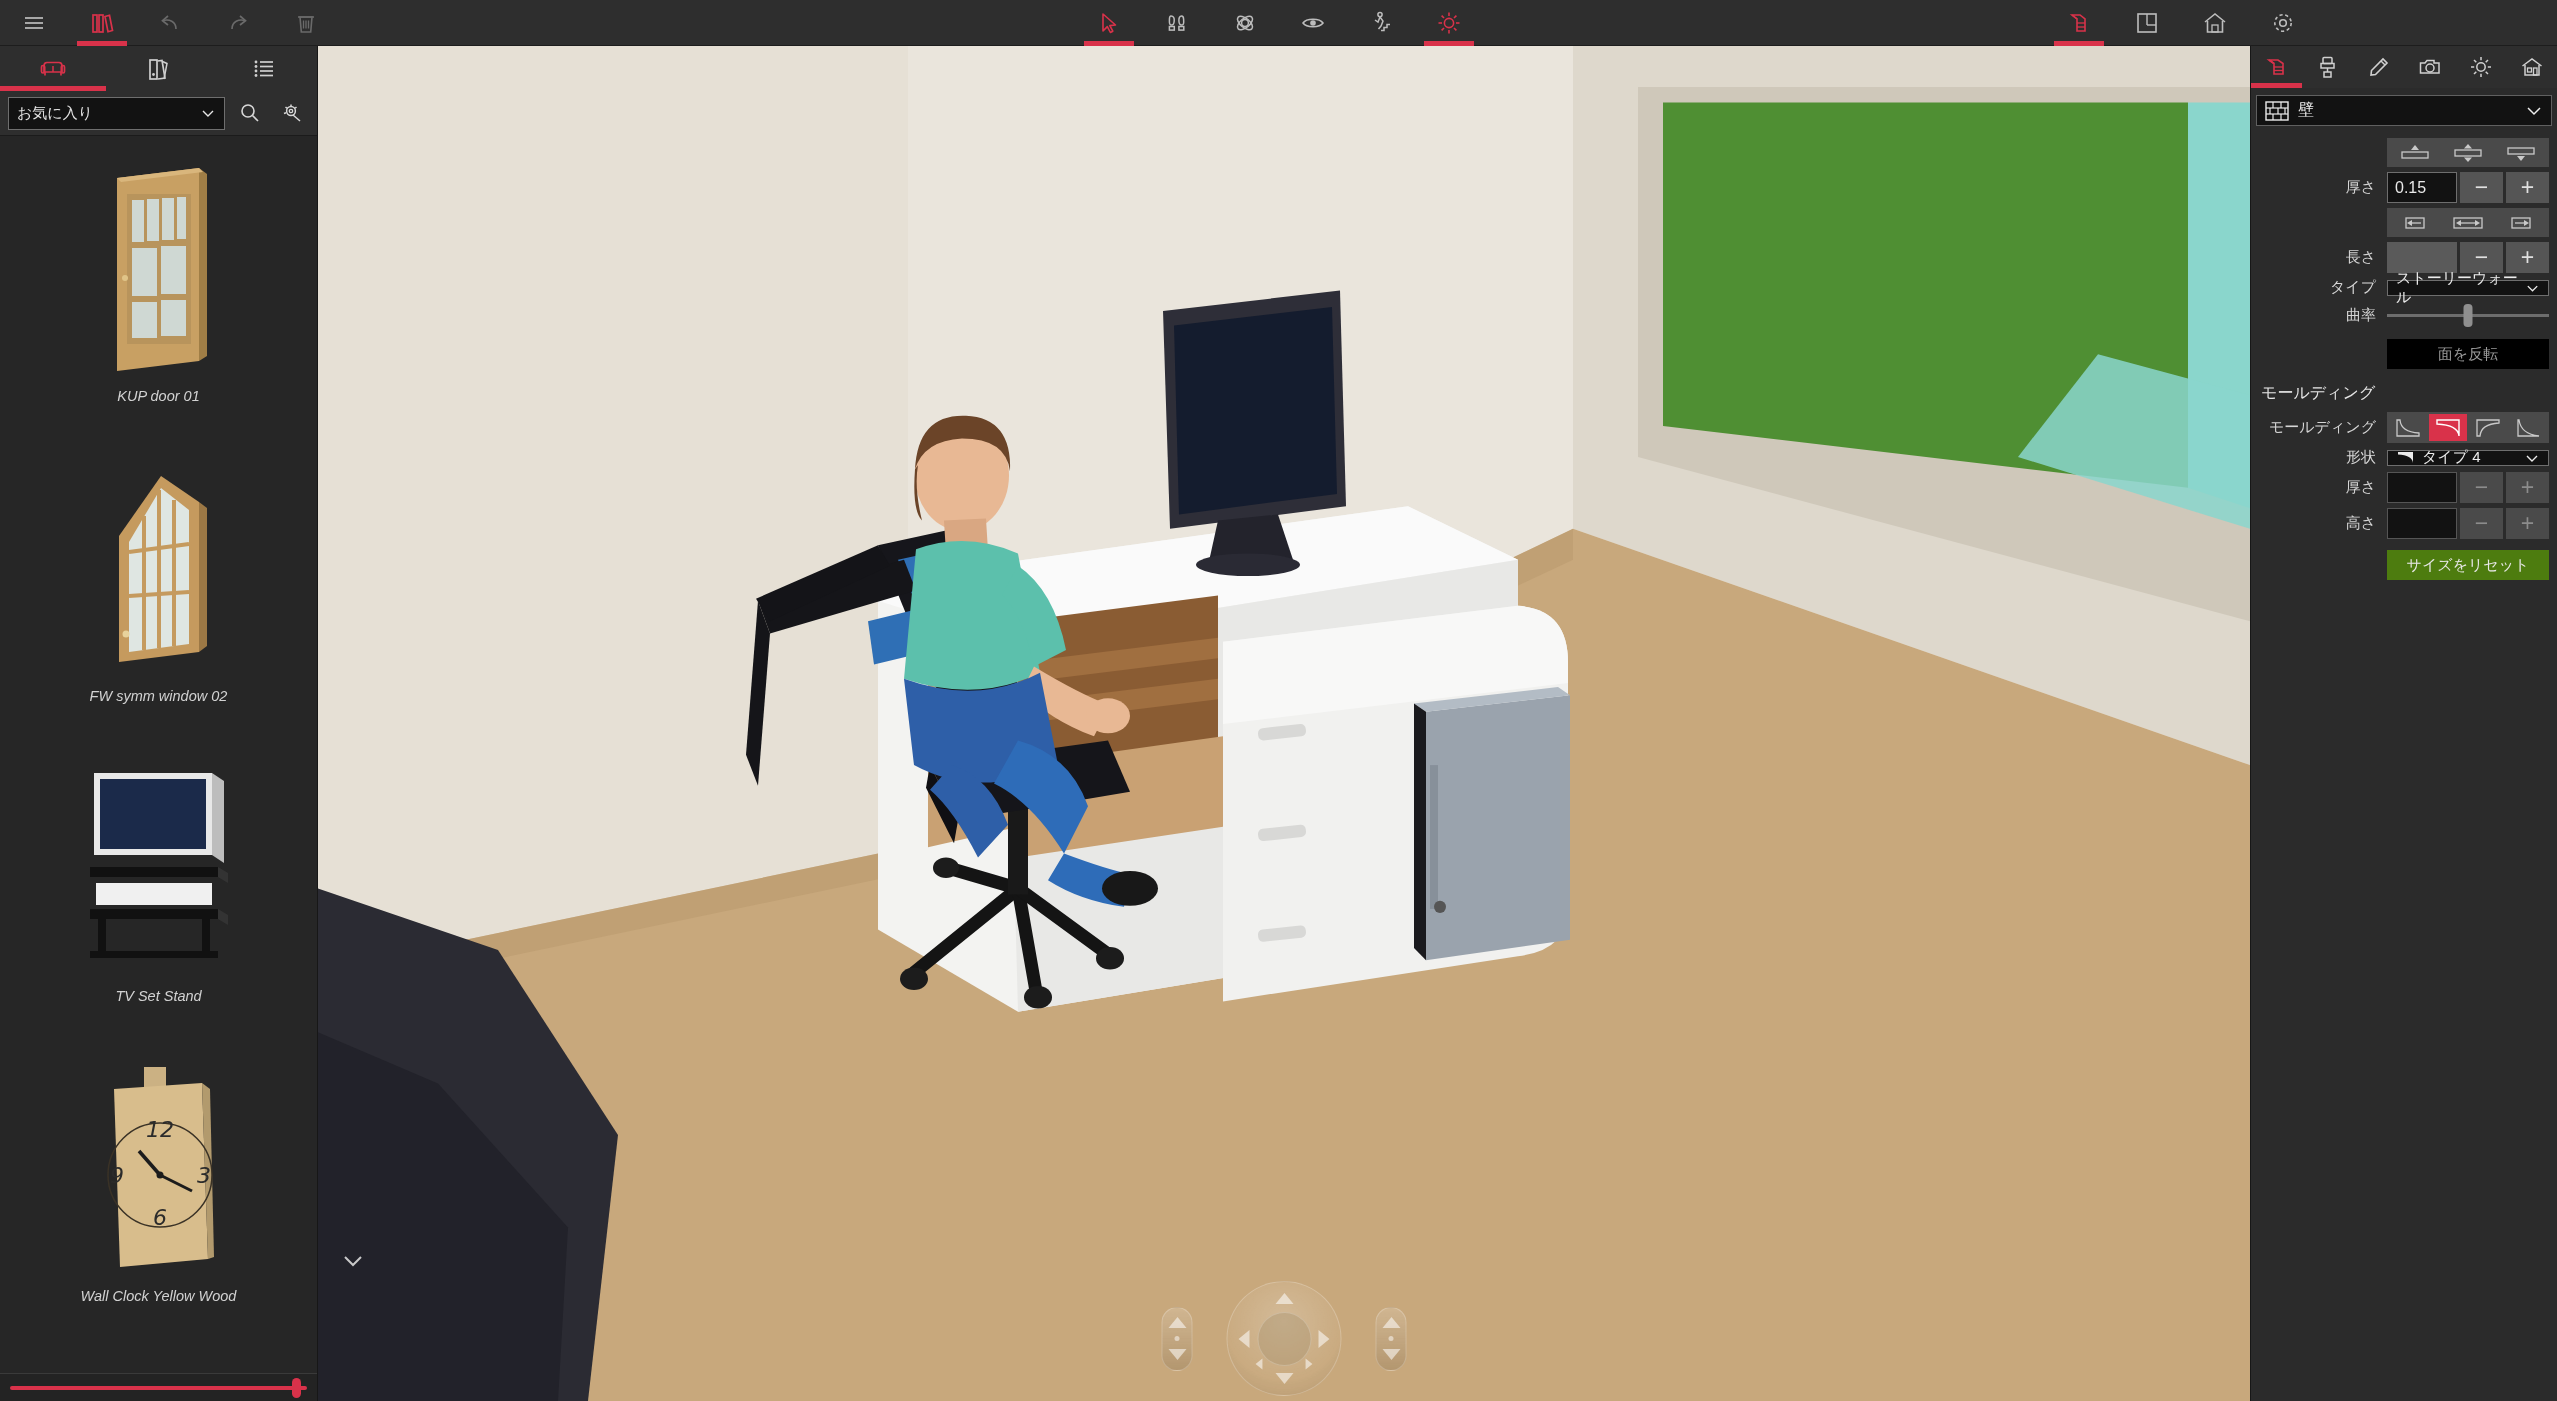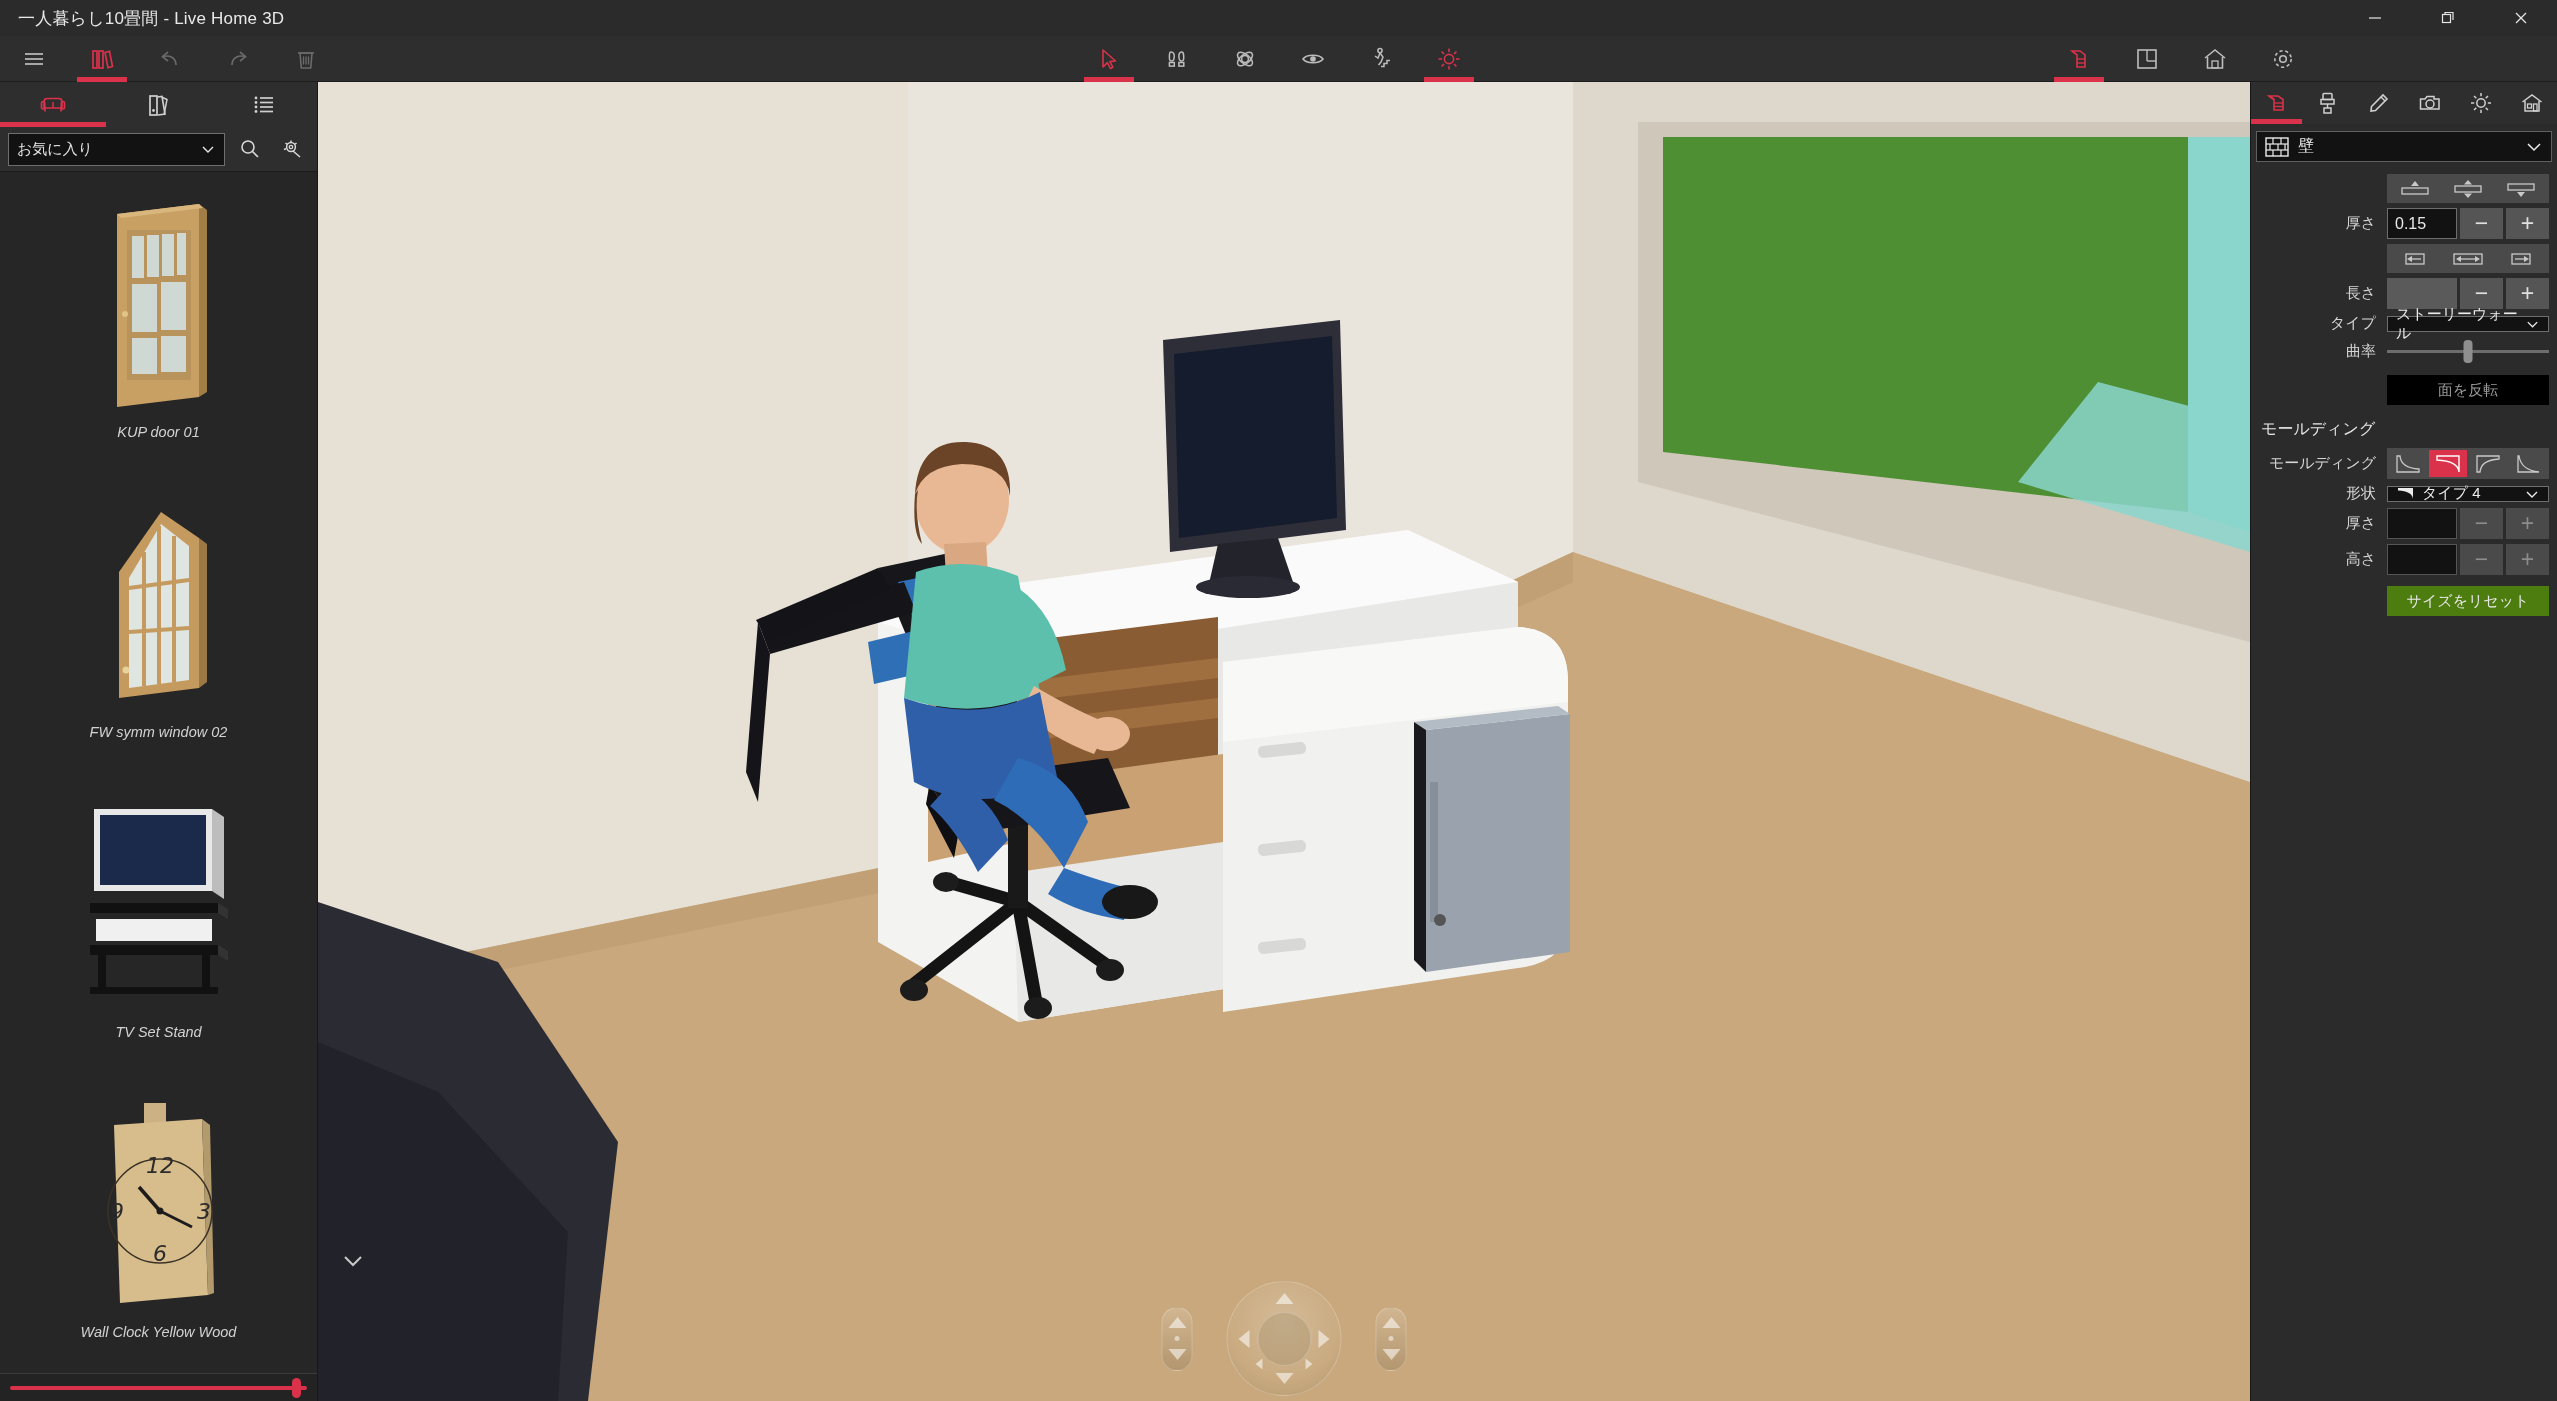--- a/index.html
+++ b/index.html
@@ -201,42 +201,20 @@
     flex: 1; height: 27px; display: flex; align-items: center; justify-content: center; color: #c9c9c9;
   }
   .moldopt.sel { background: #d9324a; color: #fff; }
   svg { display: block; }
 </style>
 </head>
 <body>
 
 <div class="app">
 
-  <div class="titlebar">
-    <div class="title">一人暮らし10畳間 - Live Home 3D</div>
-    <div class="winbtns">
-      <div class="winbtn">
-        <svg width="16" height="16" viewBox="0 0 16 16">
-            <line x1="2" y1="8" x2="14" y2="8" stroke="currentColor" stroke-width="1.2"></line>
-          </svg>
-      </div>
-      <div class="winbtn">
-        <svg width="16" height="16" viewBox="0 0 16 16">
-          <rect x="2.5" y="4.5" width="8" height="8" fill="none" stroke="currentColor" stroke-width="1.2"></rect>
-          <polyline points="5,4.5 5,2.5 13,2.5 13,10" fill="none" stroke="currentColor" stroke-width="1.2"></polyline>
-        </svg>
-      </div>
-      <div class="winbtn close">
-        <svg width="16" height="16" viewBox="0 0 16 16">
-          <line x1="3" y1="3" x2="13" y2="13" stroke="currentColor" stroke-width="1.2"></line>
-          <line x1="13" y1="3" x2="3" y2="13" stroke="currentColor" stroke-width="1.2"></line>
-        </svg>
-      </div>
-    </div>
-  </div>
 
   <div class="toolbar">
     <div class="tb-left">
       <div class="tbtn">
         <svg width="28" height="28" viewBox="0 0 28 28">
           <line x1="5" y1="9" x2="23" y2="9" stroke="currentColor" stroke-width="1.7"></line>
           <line x1="5" y1="14" x2="23" y2="14" stroke="currentColor" stroke-width="1.7"></line>
           <line x1="5" y1="19" x2="23" y2="19" stroke="currentColor" stroke-width="1.7"></line>
         </svg>
       </div>

